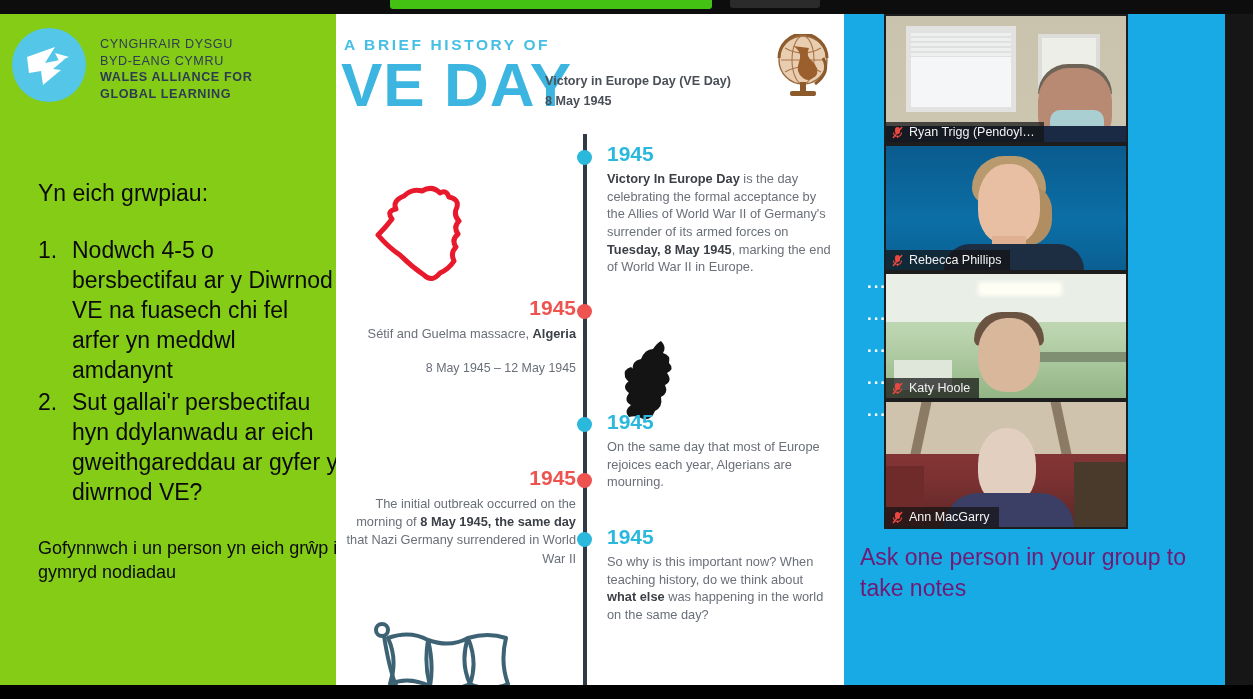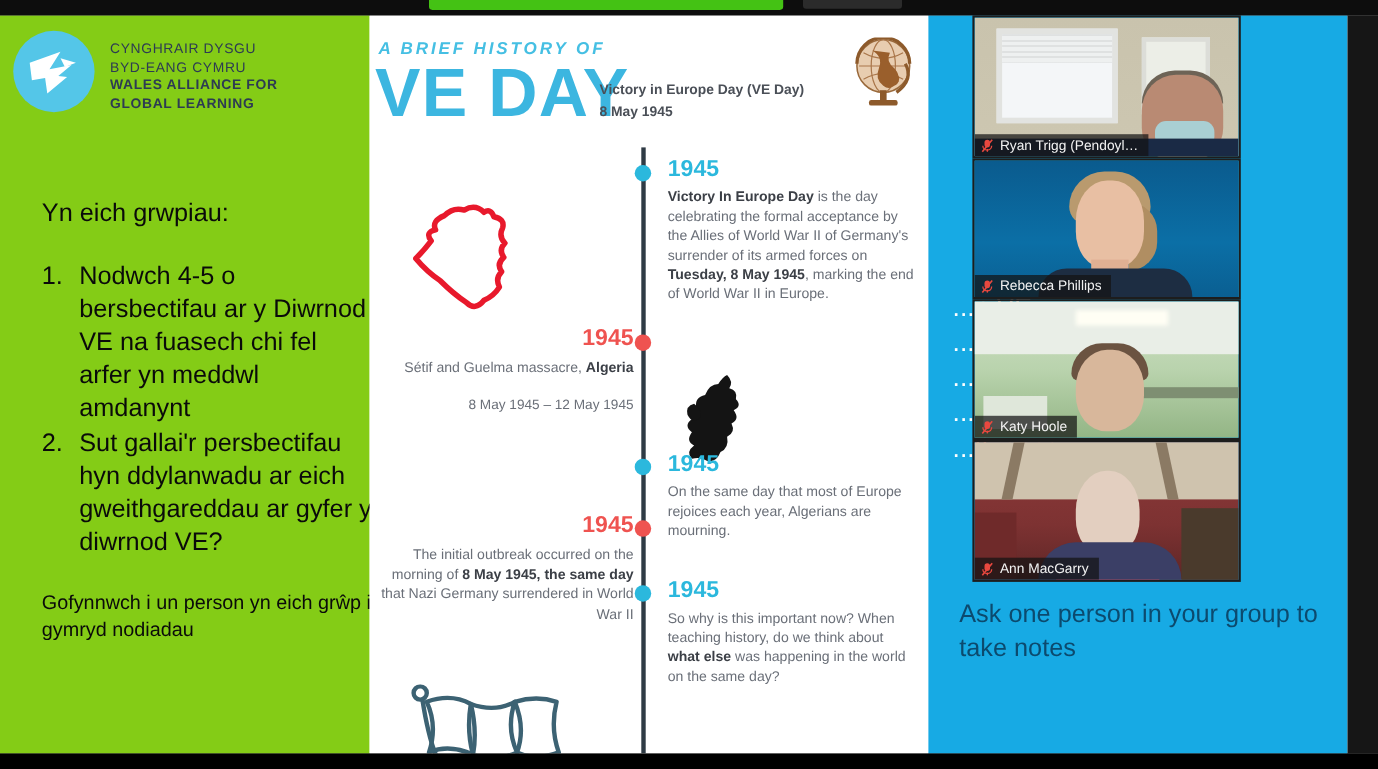--- a/index.html
+++ b/index.html
@@ -33,21 +33,21 @@
   .welsh { position: absolute; left: 38px; top: 165px; width: 300px; color: #0a0a0a; }
   .welsh .intro { font-size: 23px; line-height: 1.28; }
   .welsh ol { list-style: none; margin: 28px 0 0 0; }
   .welsh ol li { font-size: 23px; line-height: 1.30; position: relative; padding-left: 34px; margin-bottom: 2px; }
   .welsh ol li .num { position: absolute; left: 0; top: 0; }
   .welsh .closing { font-size: 18px; line-height: 1.30; margin-top: 30px; }
 
   
   .info { position: absolute; left: 336px; top: 0; width: 508px; height: 671px; background: #fff; overflow: hidden; }
 
-  .ig-kicker { position: absolute; left: 8px; top: 22px; font-size: 15.5px; letter-spacing: 2.6px; font-weight: 700; color: #45bfe3; font-style: italic; }
+  .ig-kicker { position: absolute; left: 8px; top: 22px; font-size: 15.5px; letter-spacing: 2.6px; font-weight: 700; color: #45bfe3; }
   .ig-title { position: absolute; left: 5px; top: 40px; font-size: 62px; font-weight: 700; letter-spacing: 1px; color: #3cb6e0; line-height: 1; }
   .ig-sub { position: absolute; left: 209px; top: 58px; font-size: 12.6px; font-weight: 700; color: #4a4f57; line-height: 1.55; }
 
   .globe { position: absolute; left: 435px; top: 20px; width: 64px; height: 66px; }
 
   
   .spine { position: absolute; left: 247px; top: 120px; width: 4px; height: 551px; background: #2f3b45; }
 
   .dot { position: absolute; width: 15px; height: 15px; border-radius: 50%; left: 241px; }
   .dot.blue { background: #2bb8dd; }
@@ -66,21 +66,21 @@
   .entry-l .bd b { color: #3b3f46; font-weight: 700; }
   .entry-l .dt { font-size: 12.4px; color: #6a6f78; margin-top: 18px; }
 
   .algeria-map { position: absolute; left: 28px; top: 160px; width: 150px; height: 125px; }
   .uk-map { position: absolute; left: 285px; top: 325px; width: 78px; height: 92px; }
   .flag-ico { position: absolute; left: 36px; top: 608px; width: 148px; height: 70px; }
 
   
   .cyan { position: absolute; left: 844px; top: 0; width: 381px; height: 671px; background: #17aae4; }
   .cyan .eng { position: absolute; left: 22px; top: 250px; width: 350px; color: #fff; font-size: 24px; line-height: 1.33; }
-  .cyan .notes { position: absolute; left: 16px; top: 528px; width: 348px; color: #0c4a6e; font-size: 23px; line-height: 1.33; margin-left: 12px; }
+  .cyan .notes { position: absolute; left: 16px; top: 528px; width: 348px; color: #701a75; font-size: 23px; line-height: 1.33; }
   .rail { position: absolute; left: 1225px; top: 14px; width: 28px; height: 671px; background: #161616; }
 
   
   .strip { position: absolute; left: 884px; top: 14px; width: 244px; height: 515px; z-index: 40; }
   .tile { position: absolute; left: 0; width: 244px; overflow: hidden; border: 2px solid #1d1d1d; }
   .tile.t1 { top: 0;   height: 130px; }
   .tile.t2 { top: 130px; height: 128px; }
   .tile.t3 { top: 258px; height: 128px; }
   .tile.t4 { top: 386px; height: 129px; }
 

